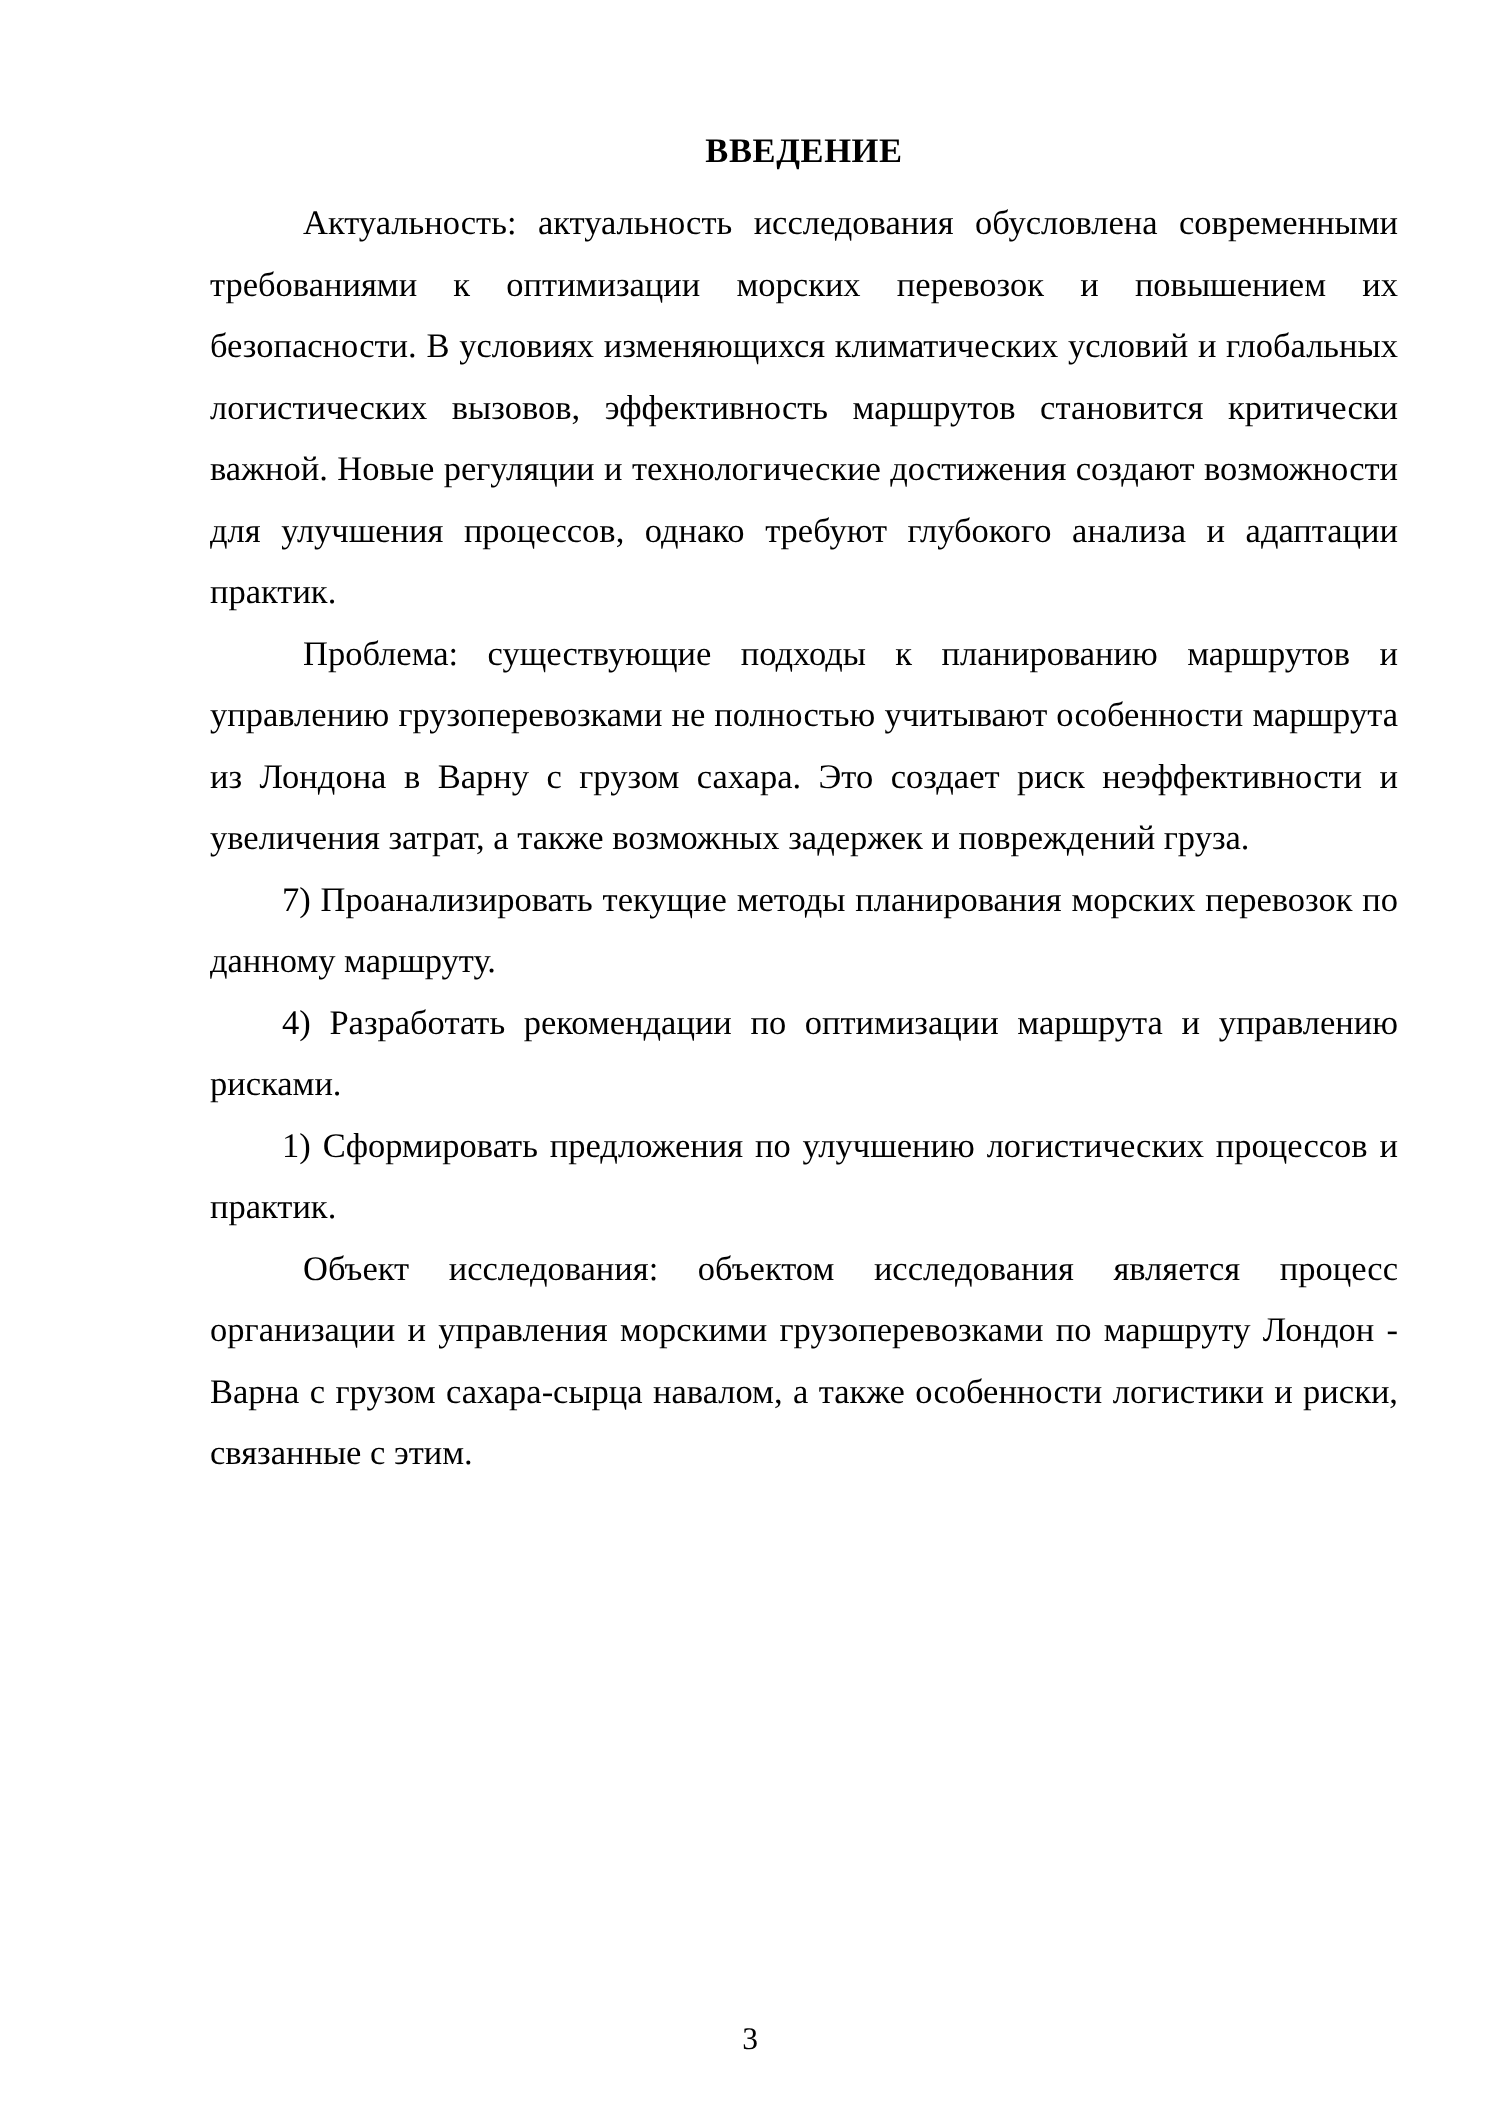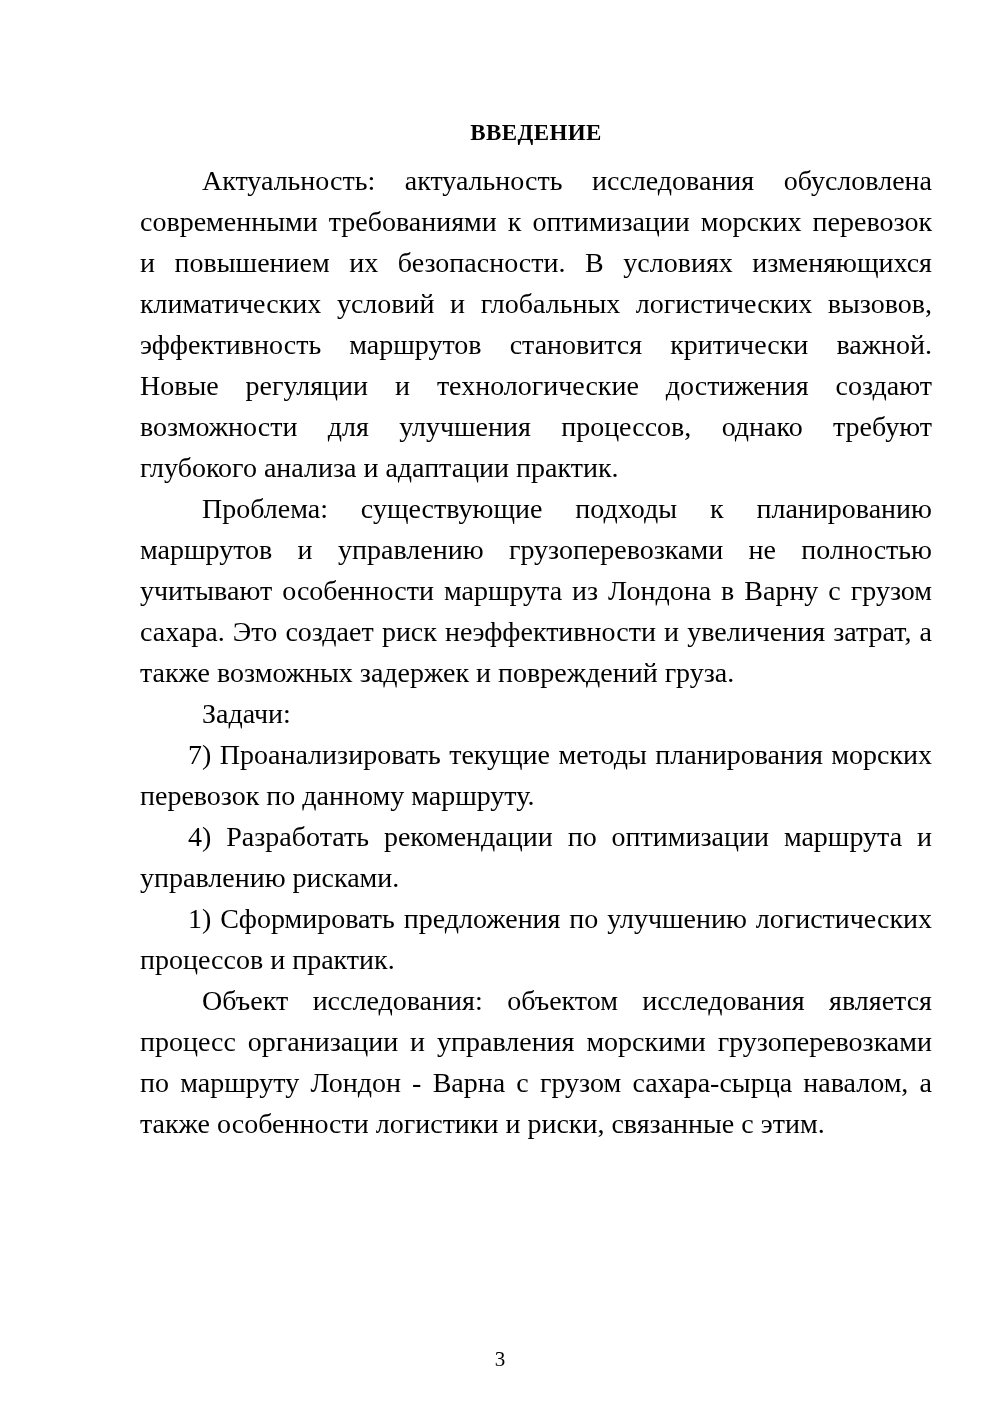--- a/index.html
+++ b/index.html
@@ -12,32 +12,32 @@
     height: 1414px;
     font-family: "Liberation Serif", serif;
     color: #000000;
     position: relative;
     overflow: hidden;
   }
   .page {
     box-sizing: border-box;
     width: 1000px;
     height: 1414px;
-    padding: 120px 68px 40px 140px;
+    padding: 88px 68px 40px 140px;
     position: relative;
   }
   .doc-title {
     text-align: center;
     font-weight: bold;
     font-size: 23px;
     letter-spacing: 0.4px;
     margin: 0 0 14px 0;
   }
   .para {
-    font-size: 28px;
+    font-size: 23px;
     line-height: 41px;
     text-align: justify;
     text-justify: inter-word;
     margin: 0;
     text-indent: 62px;
     hyphens: none;
   }
   .para.list-item {
     text-indent: 48px;
   }
@@ -55,20 +55,19 @@
 </style>
 </head>
 <body>
 
 <div class="page">
 
   <h1 class="doc-title">ВВЕДЕНИЕ</h1>
 
   <p class="para">Актуальность: актуальность исследования обусловлена современными требованиями к оптимизации морских перевозок и повышением их безопасности. В условиях изменяющихся климатических условий и глобальных логистических вызовов, эффективность маршрутов становится критически важной. Новые регуляции и технологические достижения создают возможности для улучшения процессов, однако требуют глубокого анализа и адаптации практик.</p>
   <p class="para">Проблема: существующие подходы к планированию маршрутов и управлению грузоперевозками не полностью учитывают особенности маршрута из Лондона в Варну с грузом сахара. Это создает риск неэффективности и увеличения затрат, а также возможных задержек и повреждений груза.</p>
-  <p class="para">Задачи:</p>
   <p class="para list-item">7) Проанализировать текущие методы планирования морских перевозок по данному маршруту.</p>
   <p class="para list-item">4) Разработать рекомендации по оптимизации маршрута и управлению рисками.</p>
   <p class="para list-item">1) Сформировать предложения по улучшению логистических процессов и практик.</p>
   <p class="para">Объект исследования: объектом исследования является процесс организации и управления морскими грузоперевозками по маршруту Лондон - Варна с грузом сахара-сырца навалом, а также особенности логистики и риски, связанные с этим.</p>
 
   <div class="page-number">3</div>
 </div>
 
 </body></html>

